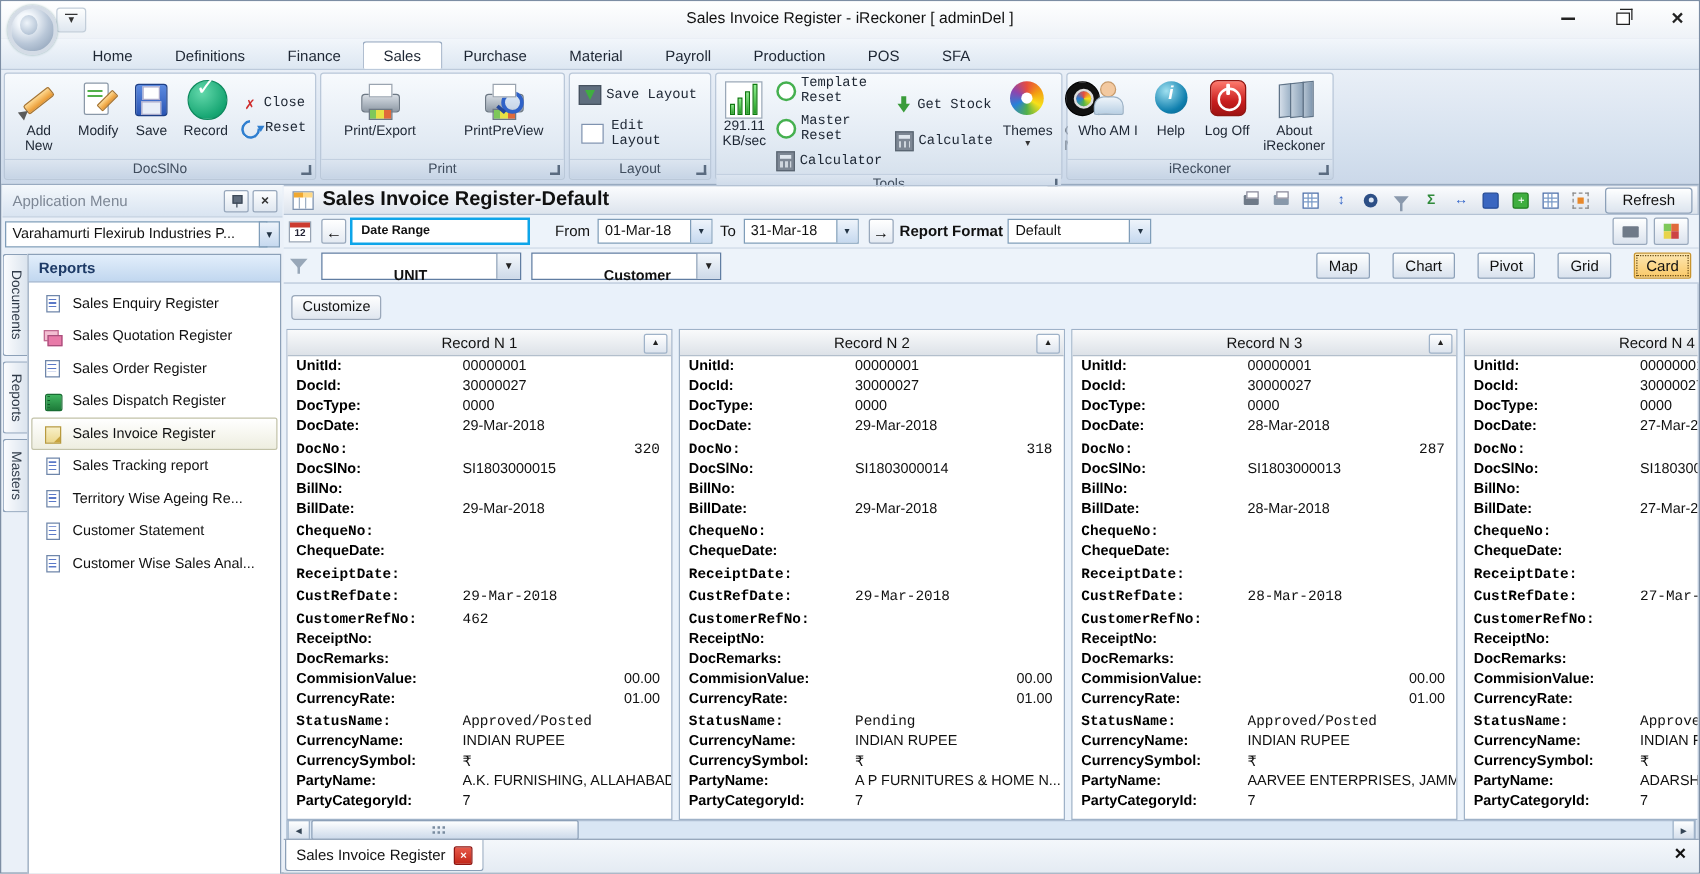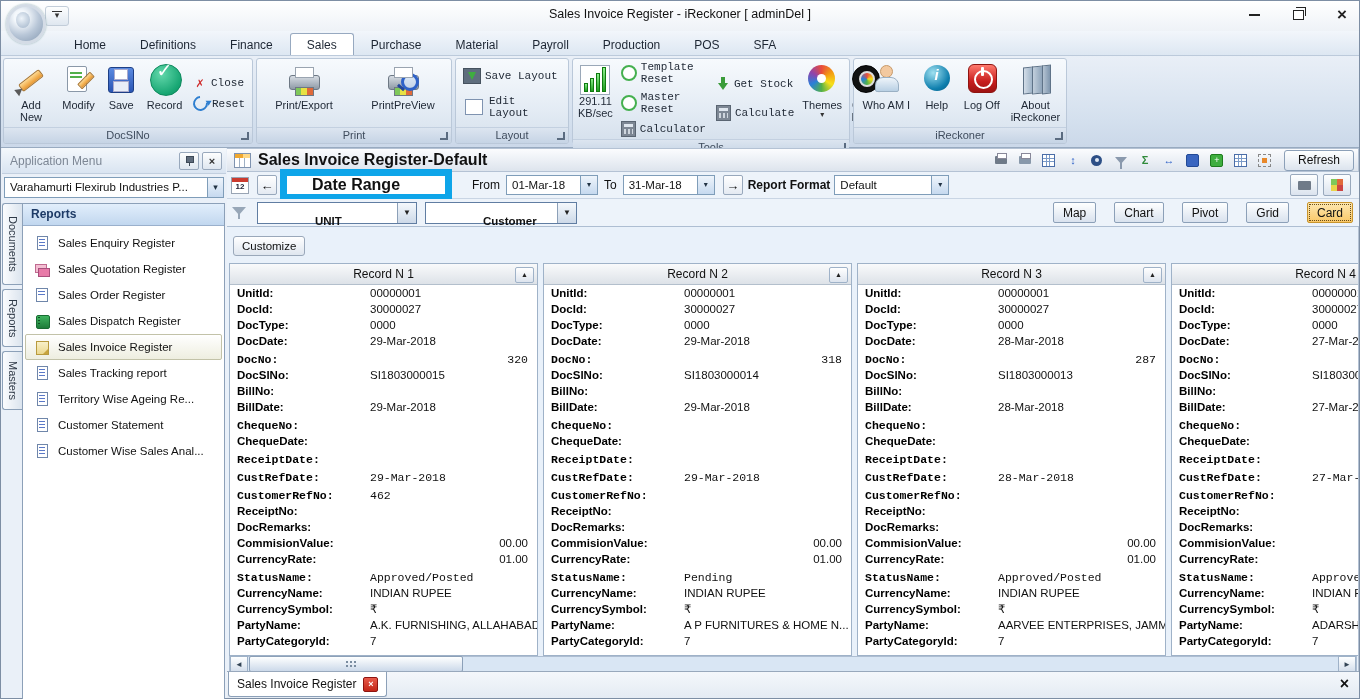--- a/index.html
+++ b/index.html
@@ -131,21 +131,21 @@
   .mi .sq{width:11px;height:11px;border-radius:2px;}
   .mi .dash{width:11px;height:11px;border:1px dashed #888;display:flex;align-items:center;justify-content:center;}
   .mi .dash i{width:5px;height:5px;background:#e8882a;display:block;}
   .refresh-btn{margin-left:8px;height:19px;padding:0 13px;border:1px solid #8ca0b8;border-radius:3px;background:linear-gradient(#feffff,#dce4ee);font-size:12px;color:#111;display:flex;align-items:center;}
   .frow1{position:absolute;left:0;top:24px;right:0;height:27px;background:#edf3fa;border-bottom:1px solid #c9d5e4;display:flex;align-items:center;box-sizing:border-box;padding-left:4px;}
   .frow2{position:absolute;left:0;top:51px;right:0;height:28px;background:#edf3fa;border-bottom:1px solid #aebed2;display:flex;align-items:center;box-sizing:border-box;padding-left:4px;}
   .cal-ico{width:16px;height:15px;border:1px solid #98a4b4;background:#fff;position:relative;margin-right:8px;flex:0 0 16px;}
   .cal-ico::before{content:"";position:absolute;left:0;top:0;right:0;height:4px;background:#cc3b2f;}
   .cal-ico span{position:absolute;left:0;right:0;top:4px;text-align:center;font-size:8px;font-weight:bold;color:#223;}
   .navbtn{width:18px;height:18px;border:1px solid #98a8bc;border-radius:2px;background:linear-gradient(#ffffff,#e4eaf2);display:flex;align-items:center;justify-content:center;font-size:13px;font-weight:bold;color:#111;margin-right:3px;}
-  .drbox{width:133px;height:18px;background:#fff;border:7px solid #0ea5e9;font-size:16px;font-weight:bold;color:#111;line-height:18px;padding-left:25px;margin-right:14px;}
+  .drbox{width:133px;height:18px;background:#fff;border:2px solid #0ea5e9;font-size:10px;font-weight:bold;color:#111;line-height:18px;padding-left:7px;margin-right:14px;}
   .flabel{font-size:12px;color:#111;margin:0 6px;}
   .combo{height:18px;background:#fff;border:1px solid #7f9db9;display:flex;align-items:center;font-size:11.5px;color:#111;}
   .combo .cv{padding-left:5px;flex:1;white-space:nowrap;overflow:hidden;}
   .combo .cb{width:16px;height:100%;background:linear-gradient(#eef4fb,#c6d9ef);border-left:1px solid #7f9db9;text-align:center;font-size:8px;line-height:17px;color:#234;}
   .boldlbl{font-size:12px;font-weight:bold;color:#111;margin:0 4px 0 2px;}
   .r1btn{width:26px;height:20px;border:1px solid #98a8bc;border-radius:2px;background:linear-gradient(#feffff,#dbe3ee);display:flex;align-items:center;justify-content:center;margin-left:5px;}
   .grid4{width:12px;height:12px;display:grid;grid-template-columns:6px 6px;grid-template-rows:6px 6px;}
   .grid4 b:nth-child(1){background:#7ec85a;}.grid4 b:nth-child(2){background:#e06a3a;}
   .grid4 b:nth-child(3){background:#e8d44a;}.grid4 b:nth-child(4){background:#cc4444;}
   .funnel{width:16px;height:16px;position:relative;margin-right:10px;flex:0 0 16px;}

